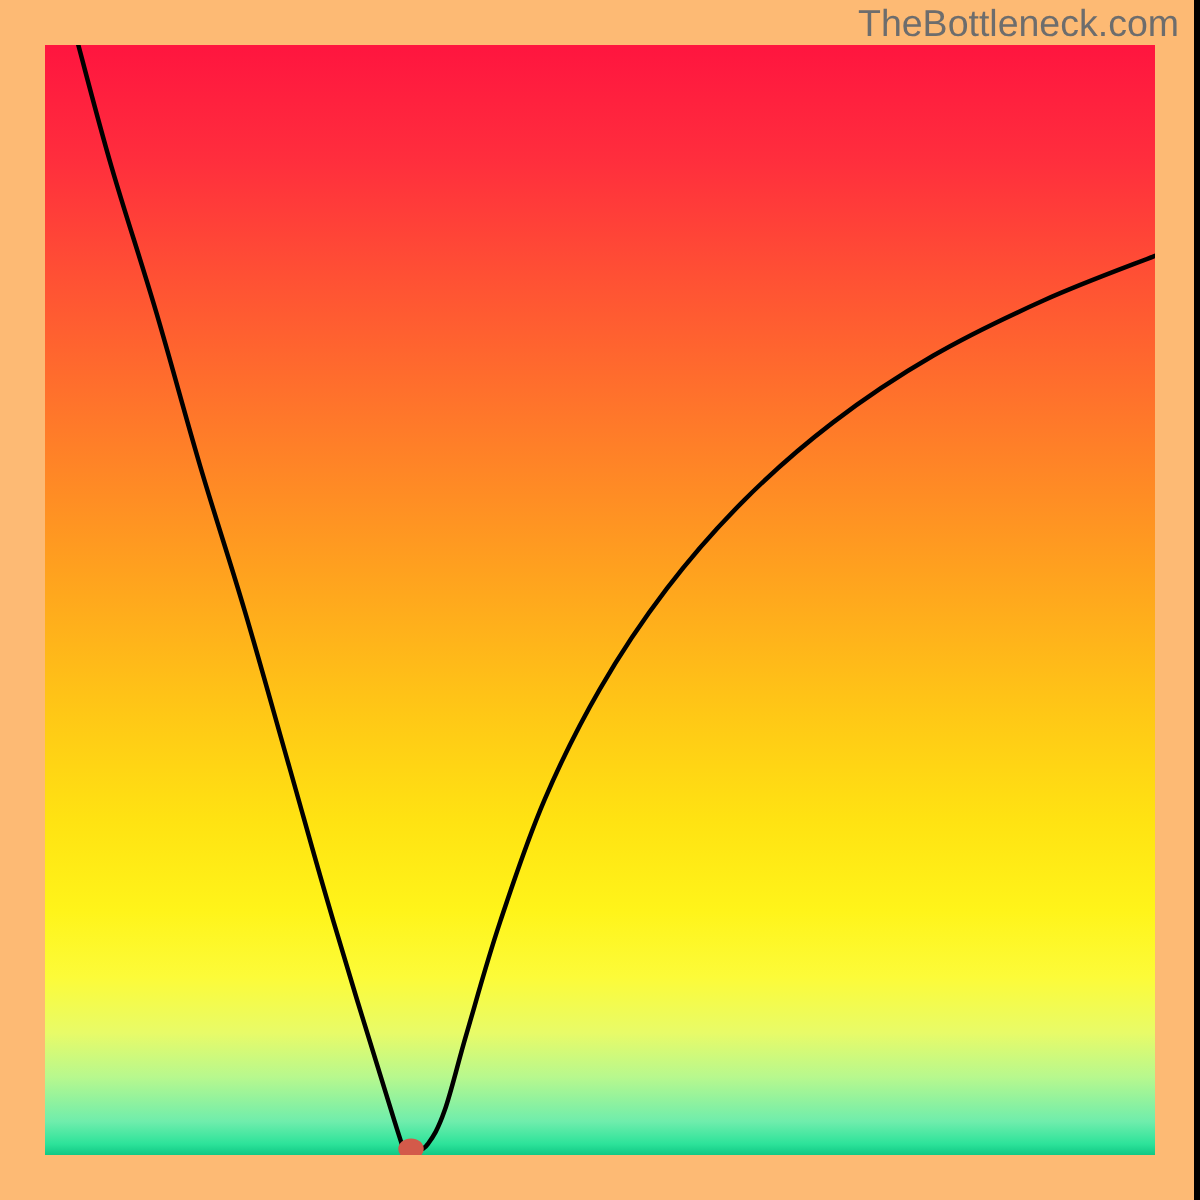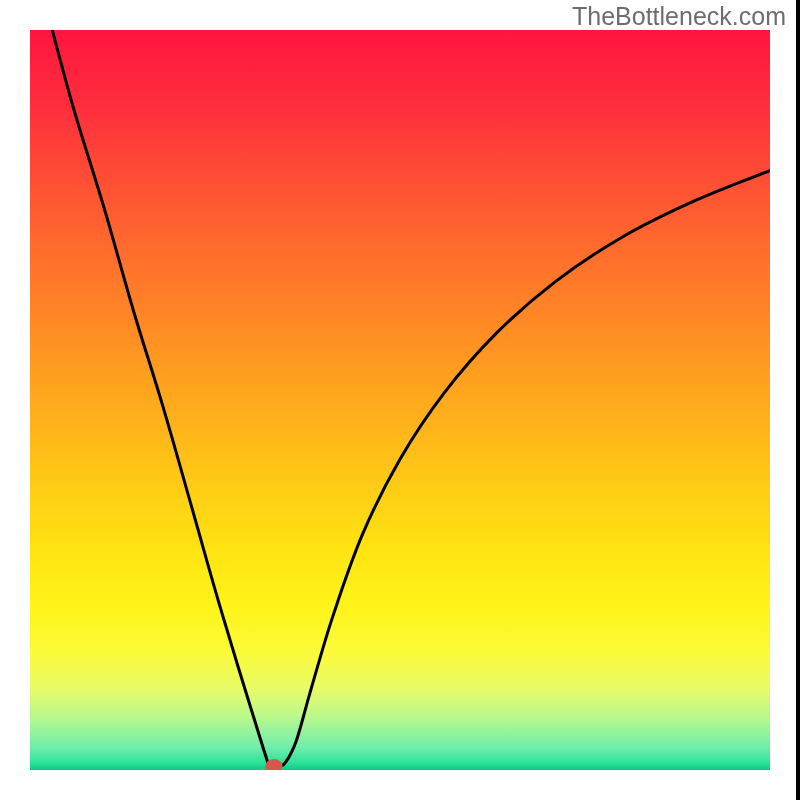--- a/index.html
+++ b/index.html
@@ -8,21 +8,21 @@
     width: 800px;
     height: 800px;
     background: #000;
     font-family: Arial, Helvetica, sans-serif;
     overflow: hidden;
   }
   .frame {
     position: relative;
     width: 796px;
     height: 800px;
-    background: #ffffff;
+    background: #fdba74;
   }
   .watermark {
     position: absolute;
     top: 2px;
     right: 10px;
     color: #6d6d6d;
     font-size: 25px;
     font-weight: 400;
     letter-spacing: 0;
     z-index: 5;

